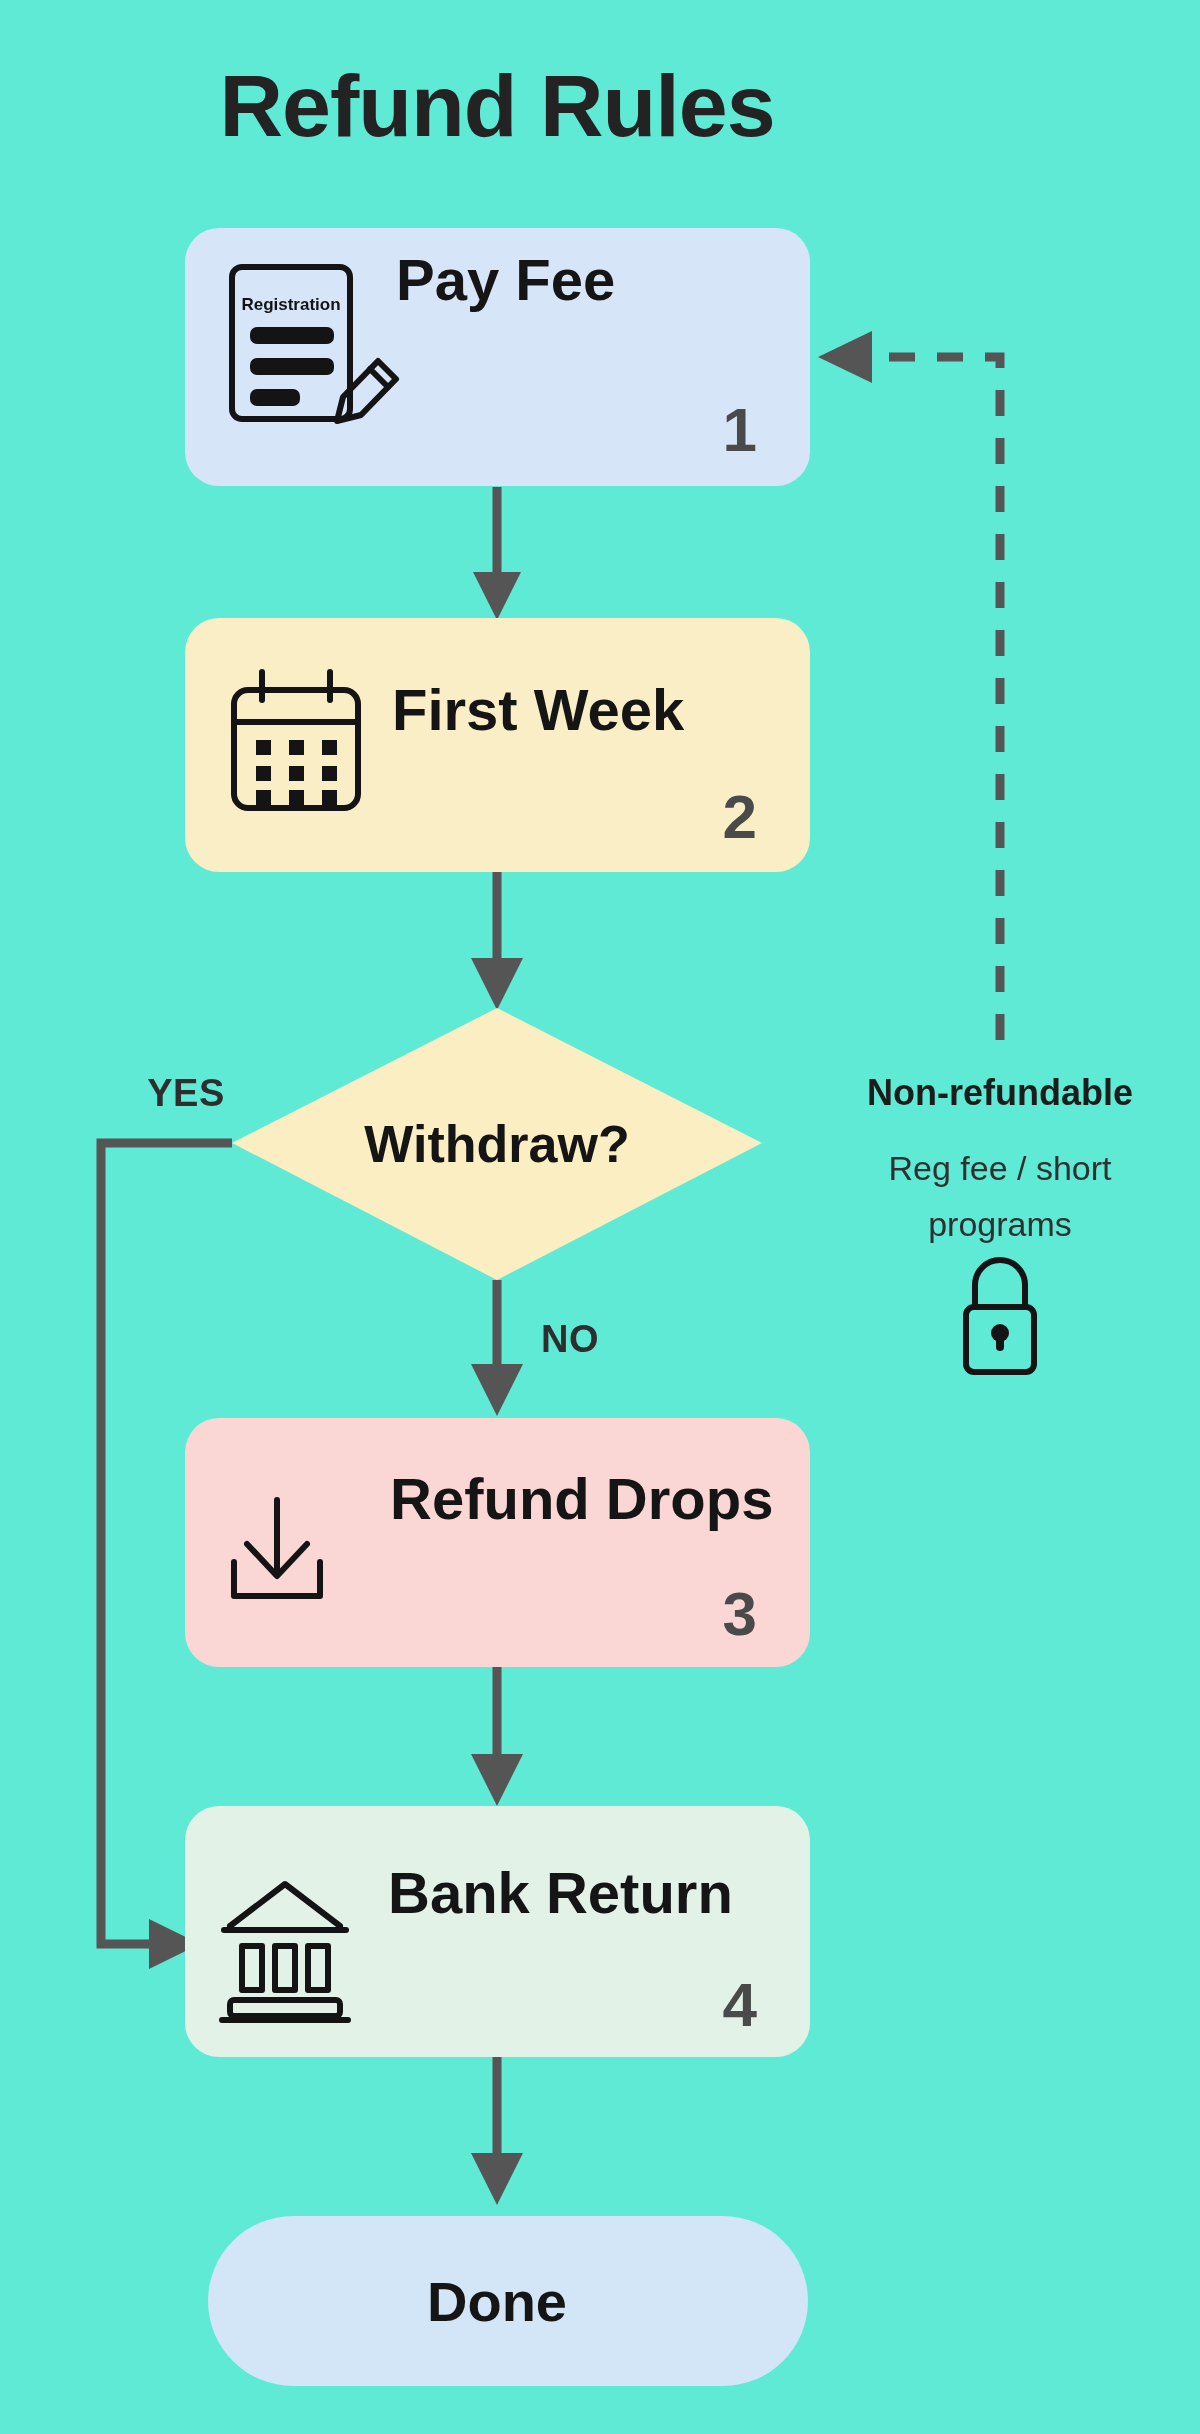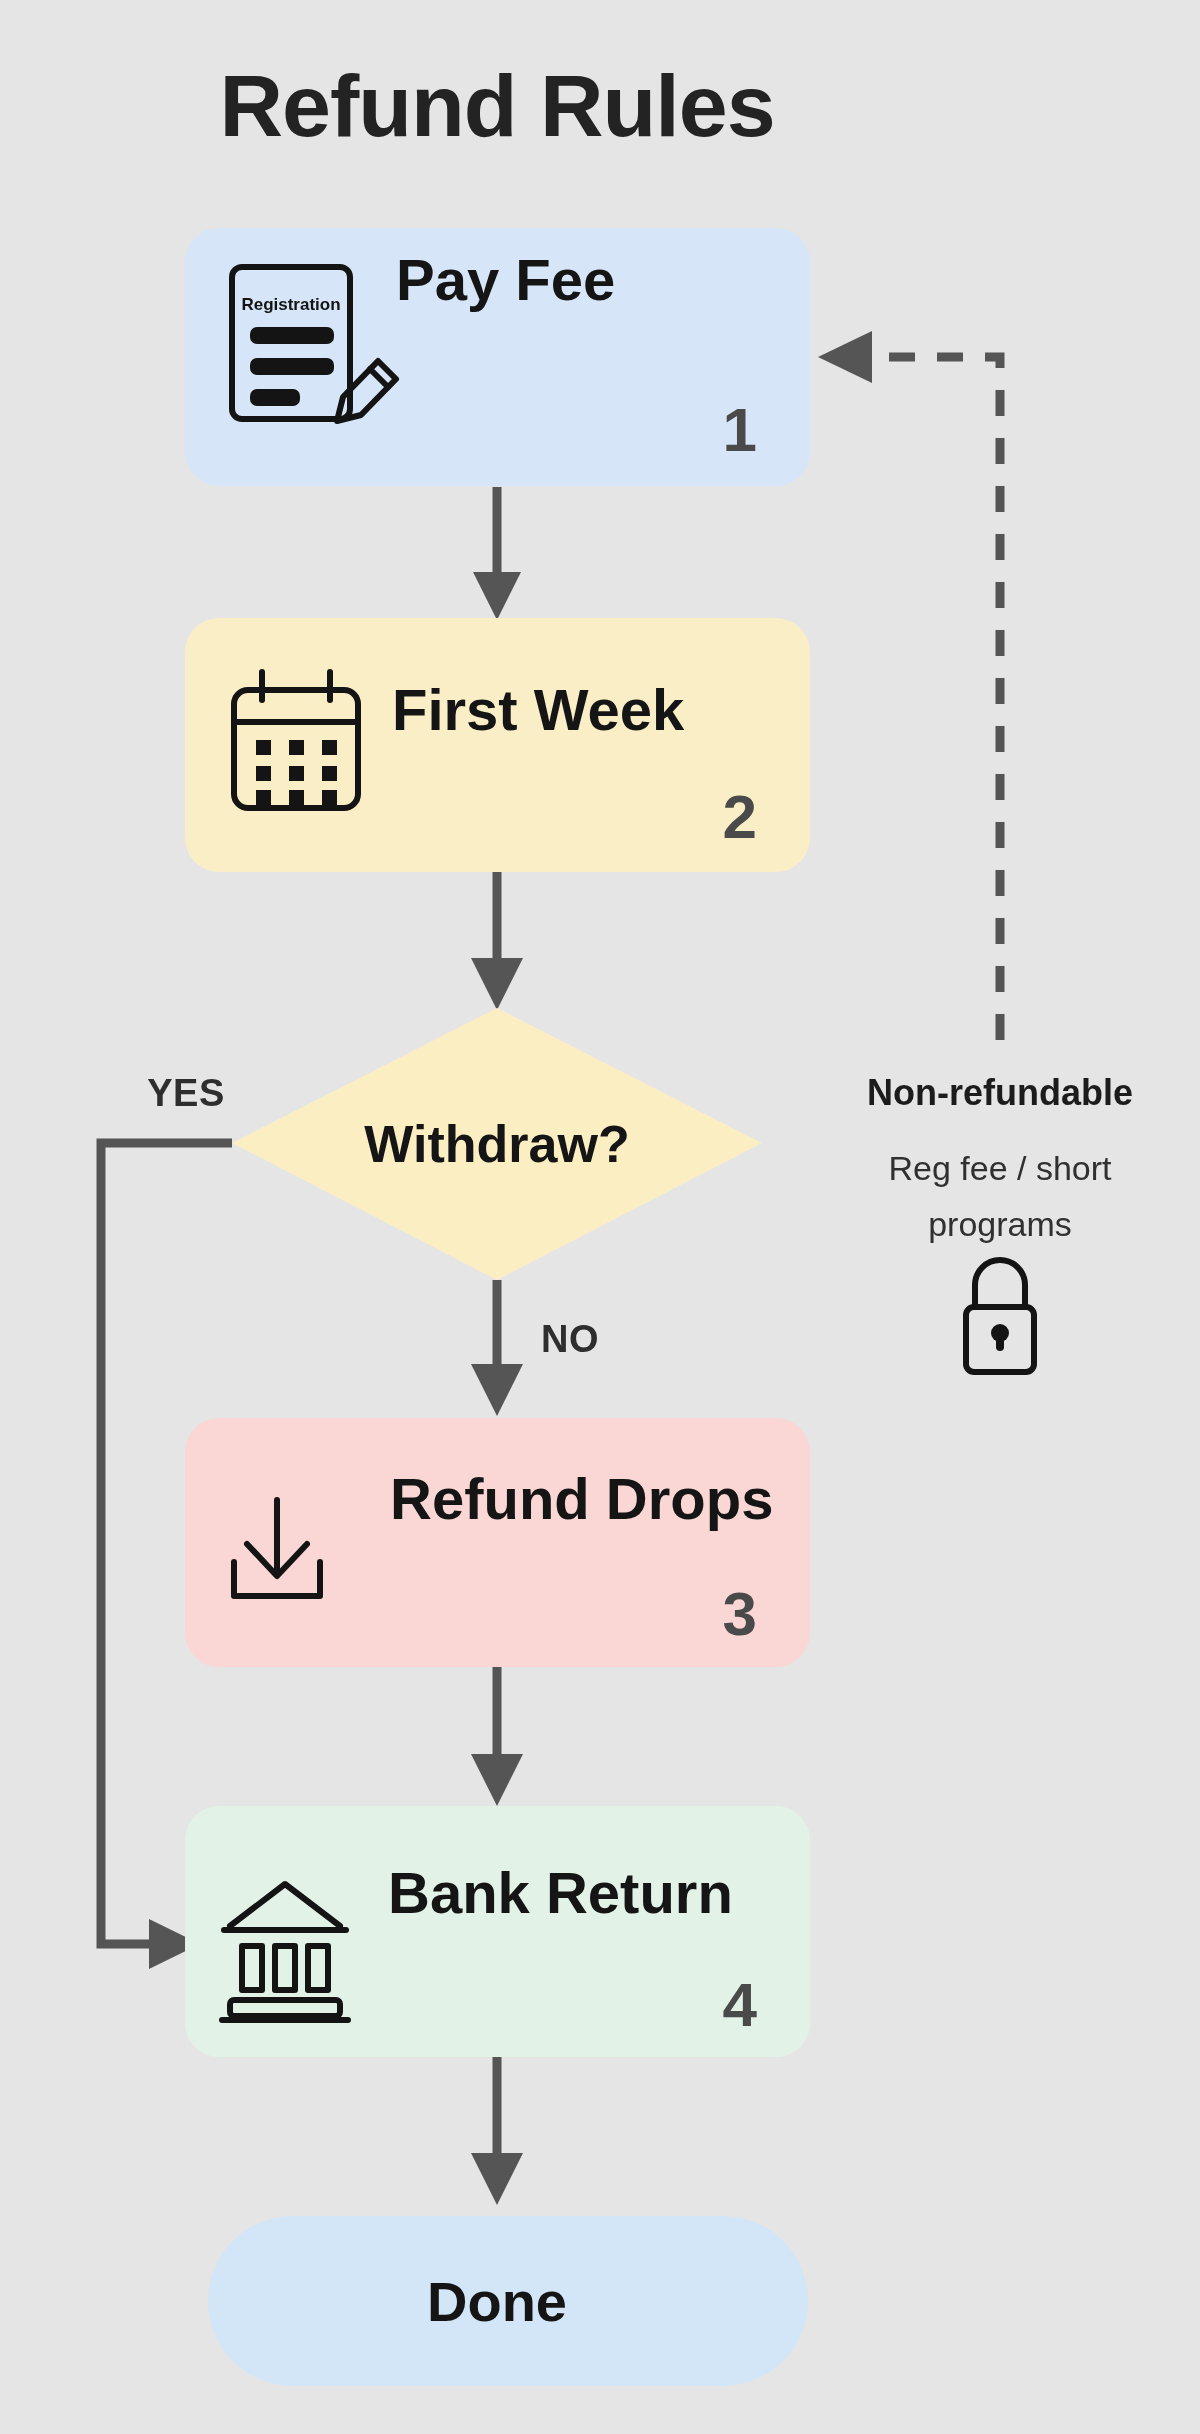--- a/index.html
+++ b/index.html
@@ -9,21 +9,21 @@
     background: #ffffff;
   }
   body {
     font-family: "Liberation Sans", "DejaVu Sans", sans-serif;
     -webkit-font-smoothing: antialiased;
   }
   #page {
     position: relative;
     width: 1200px;
     height: 2434px;
-    background: #e5e5e5;
+    background: #5eead4;
     overflow: hidden;
   }
   #diagram {
     position: absolute;
     top: 0;
     left: 0;
     width: 1200px;
     height: 2434px;
     display: block;
   }

